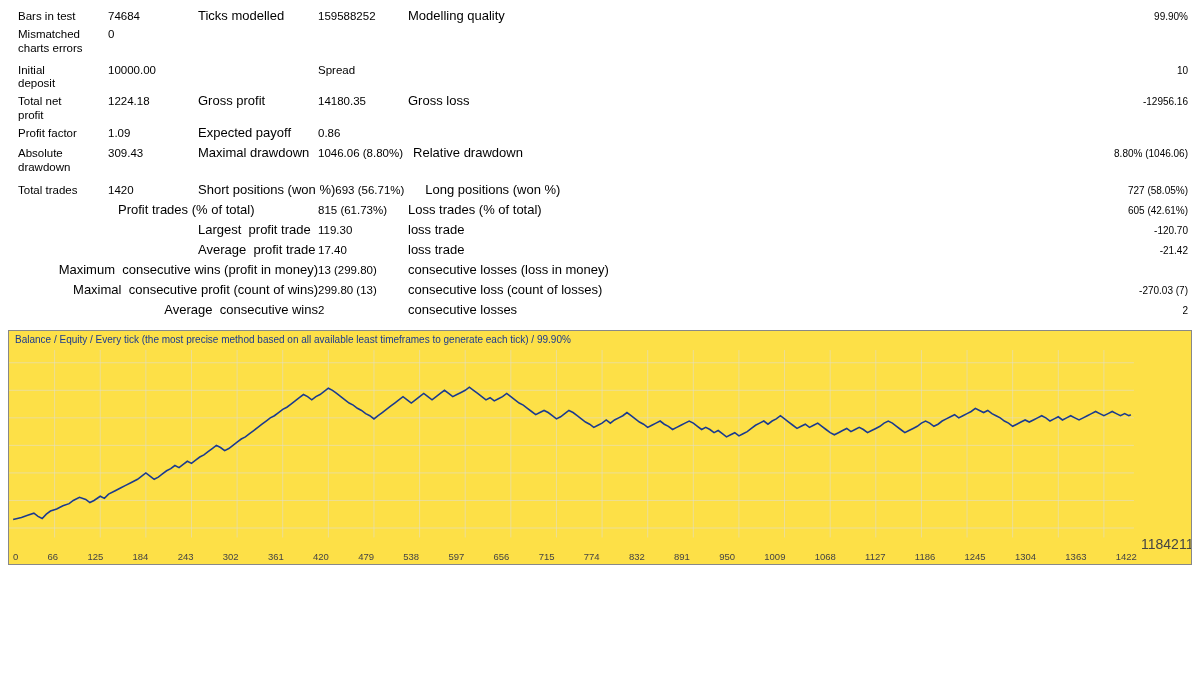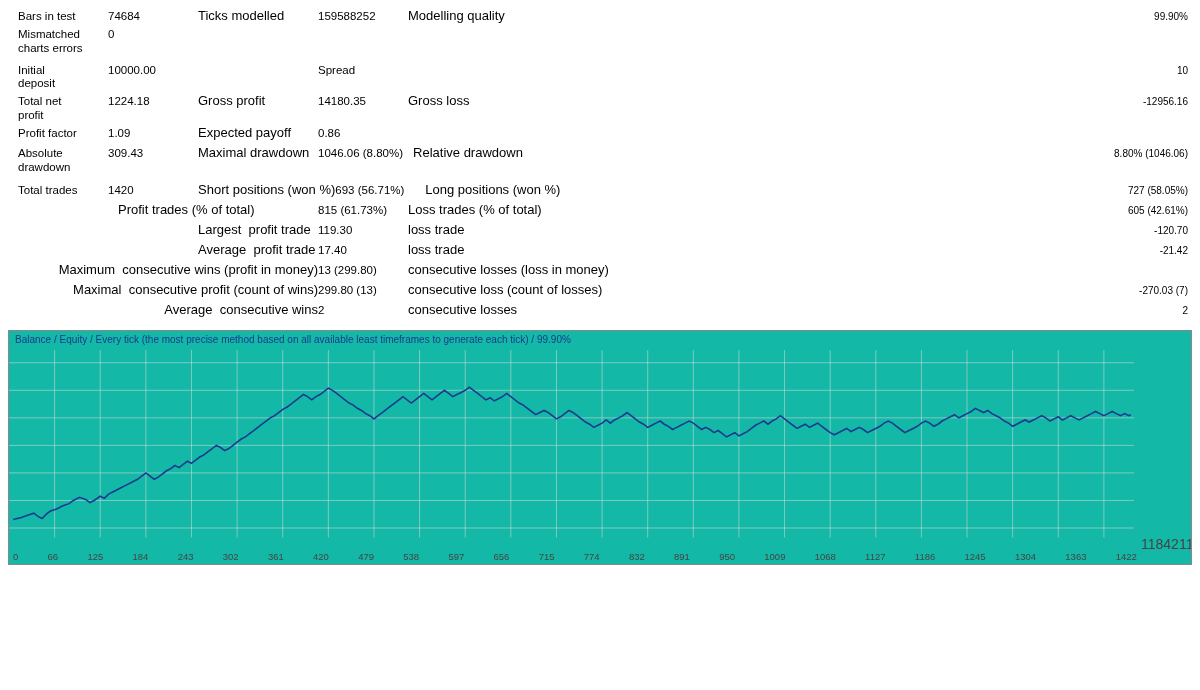--- a/index.html
+++ b/index.html
@@ -48,21 +48,21 @@
     }
     .col1 { display: flex; min-width: 300px; align-items: baseline; }
     .col2 { display: flex; min-width: 370px; align-items: baseline; }
     .col3 { display: flex; flex: 1; align-items: baseline; justify-content: flex-end; }
     .divider { height: 6px; }
     .chart-area {
       margin: 4px 8px 0 8px;
       border: 1px solid #888;
       position: relative;
       height: 235px;
-      background: #14b8a6;
+      background: #fde047;
       overflow: hidden;
     }
     .chart-label {
       position: absolute;
       top: 3px;
       left: 6px;
       font-size: 10px;
       color: #1a3a8f;
       z-index: 2;
     }

